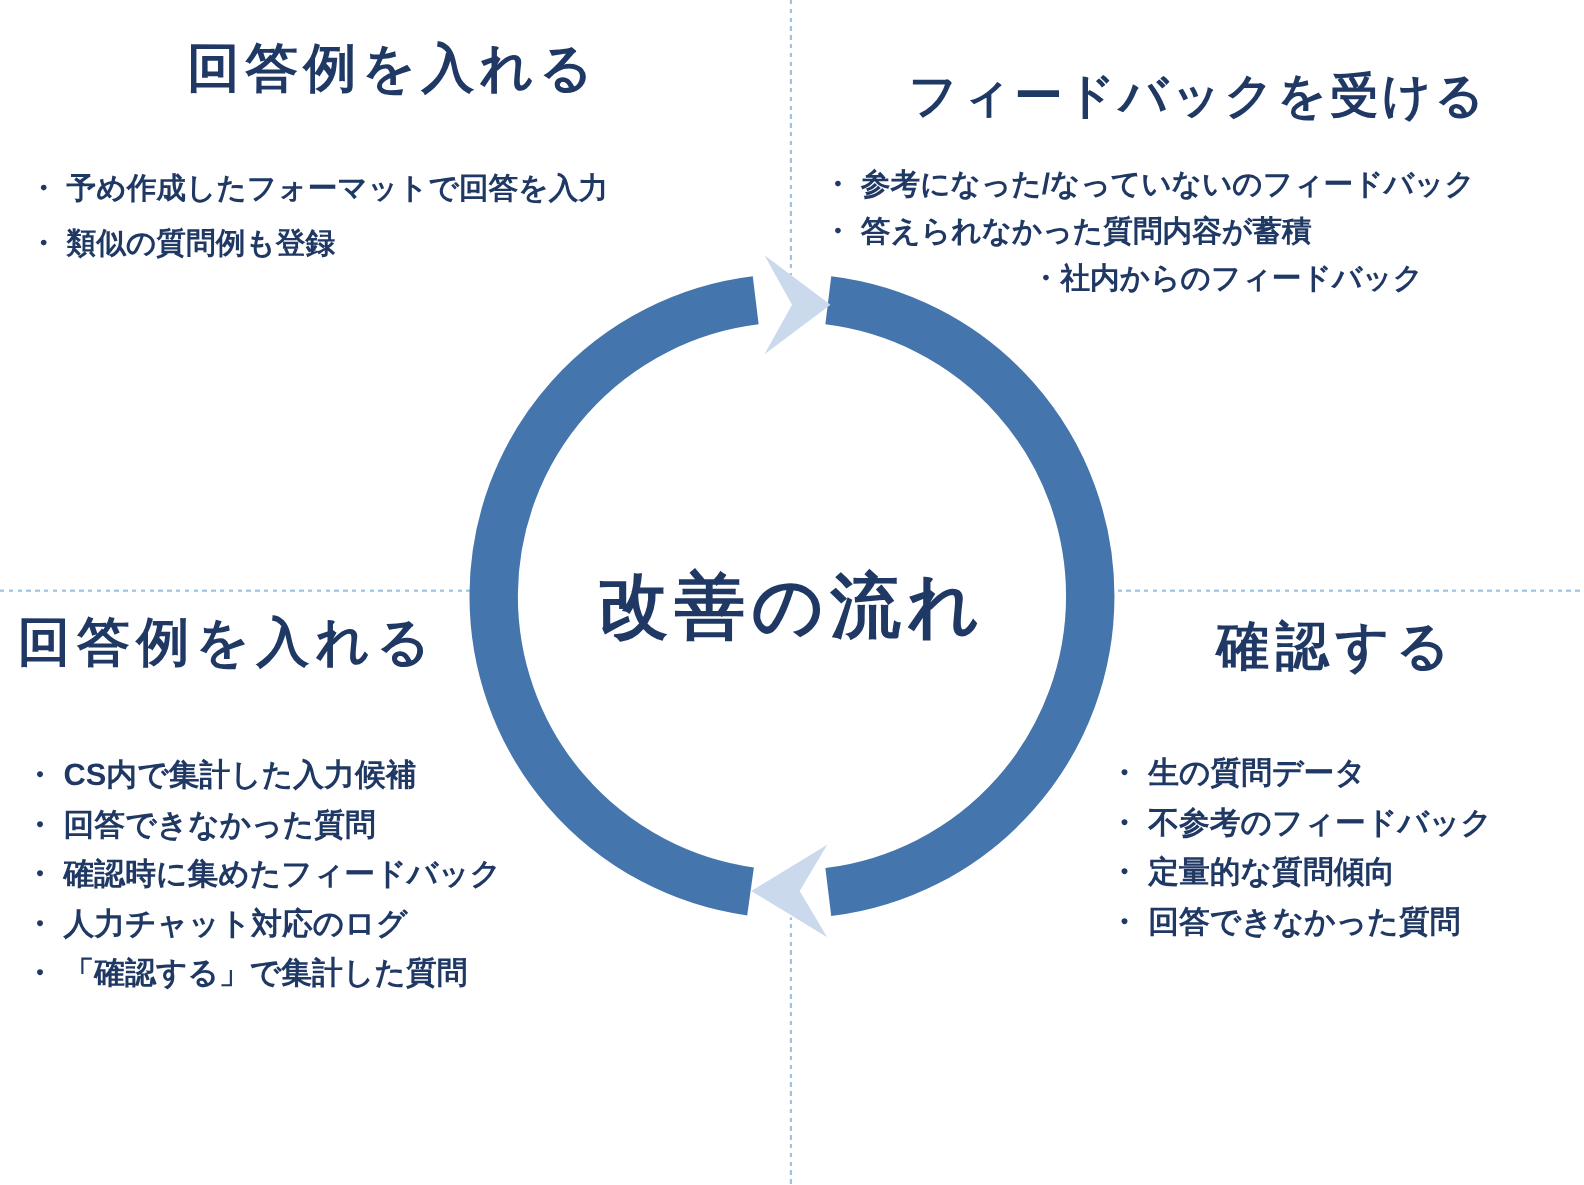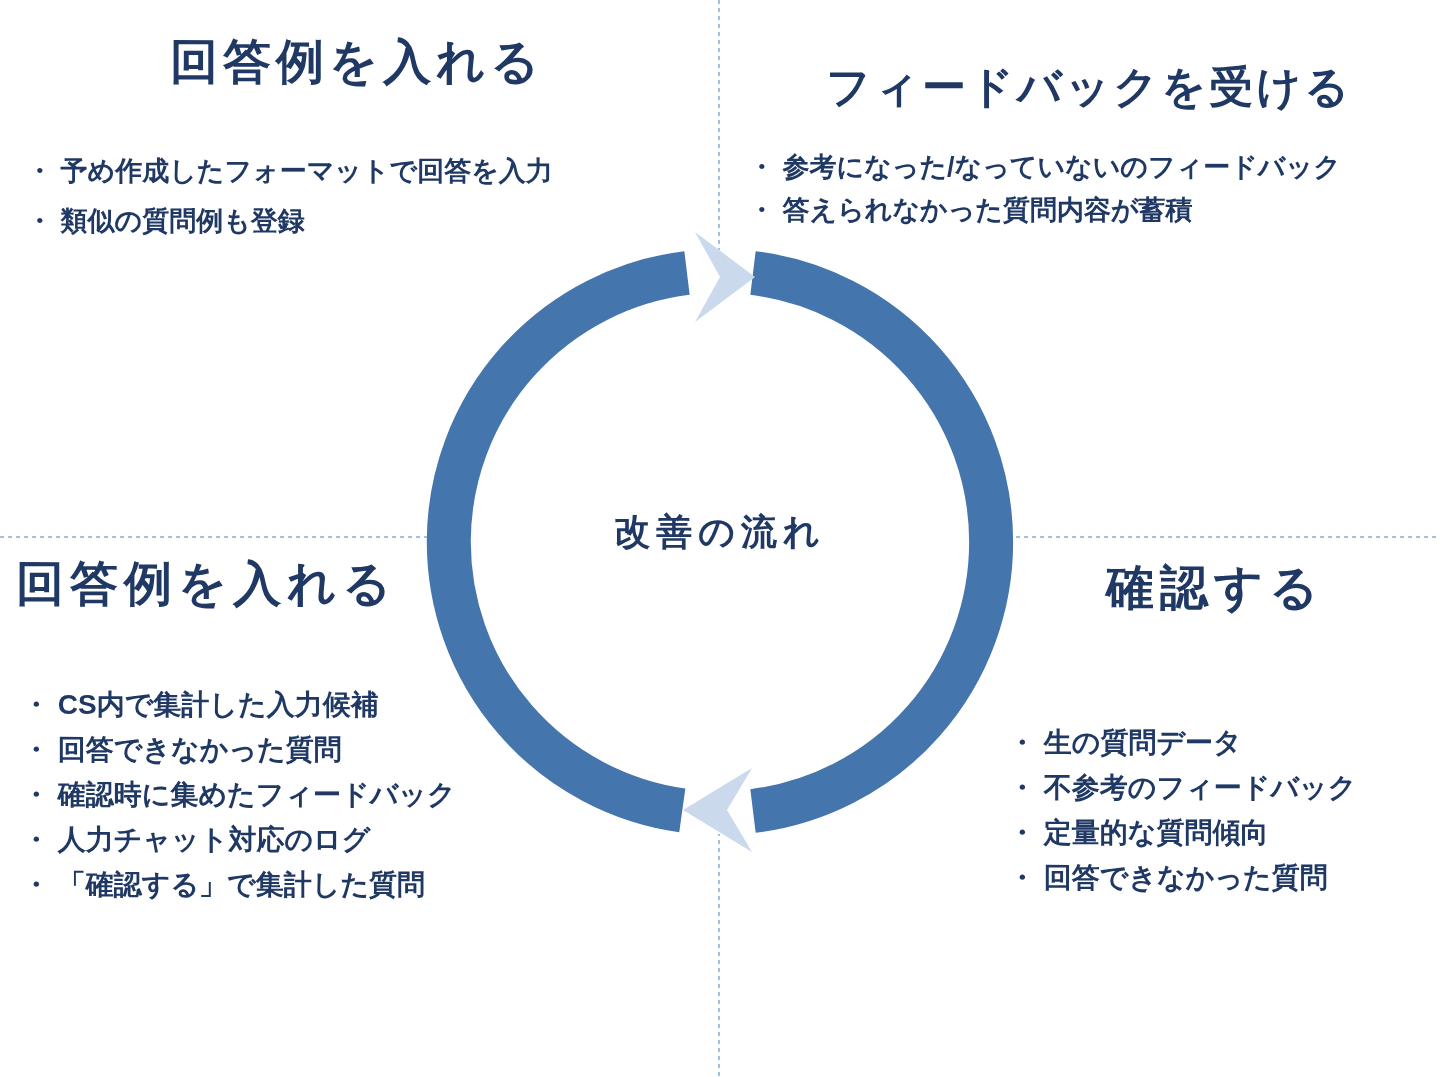--- a/index.html
+++ b/index.html
@@ -36,21 +36,21 @@
   
   .ring-svg {
     position: absolute; left: 398px; top: 220px;
     width: 644px; height: 644px;
   }
   .ring-arc { fill: none; stroke: var(--ring); stroke-width: 44px; }
   .chevron { fill: var(--chevron); }
   .center-label {
     position: absolute; left: 398px; top: 508px; width: 644px;
     text-align: center;
-    font-size: 36px; font-weight: 600; letter-spacing: 6px;
+    font-size: 64px; font-weight: 600; letter-spacing: 6px;
     color: var(--text);
   }
   
   .q-title {
     position: absolute;
     font-weight: 700;
     color: var(--text);
     white-space: nowrap;
   }
   .q-title.tl { left: 170px; top: 30px;  font-size: 48px; letter-spacing: 5px; }
@@ -61,21 +61,21 @@
   .q-list {
     position: absolute;
     list-style: none; margin: 12px; padding: 0;
     color: var(--text);
     font-weight: 700;
     white-space: nowrap;
   }
   .q-list.tl { left: 14px;  top: 134px; font-size: 27px; line-height: 50px; }
   .q-list.tr { left: 736px; top: 134px; font-size: 27px; line-height: 43px; }
   .q-list.bl { left: 10px;  top: 670px; font-size: 28px; line-height: 45px; }
-  .q-list.br { left: 996px; top: 708px; font-size: 28px; line-height: 45px; }
+  .q-list.br { left: 996px; top: 668px; font-size: 28px; line-height: 45px; }
 </style>
 </head>
 <body>
 
 <div class="canvas">
 
   <div class="divider-v"></div>
   <div class="divider-h"></div>
 
   <svg class="ring-svg" viewBox="0 0 644 644" aria-hidden="true">
@@ -91,20 +91,21 @@
   <div class="q-title tl">回答例を入れる</div>
   <ul class="q-list tl">
       <li>・ 予め作成したフォーマットで回答を入力</li>
       <li>・ 類似の質問例も登録</li>
     </ul>
 
   <div class="q-title tr">フィードバックを受ける</div>
   <ul class="q-list tr">
       <li>・ 参考になった/なっていないのフィードバック</li>
       <li>・ 答えられなかった質問内容が蓄積</li>
+      <li>　　　　　　　・社内からのフィードバック</li>
     </ul>
 
   <div class="q-title bl">回答例を入れる</div>
   <ul class="q-list bl">
       <li>・ CS内で集計した入力候補</li>
       <li>・ 回答できなかった質問</li>
       <li>・ 確認時に集めたフィードバック</li>
       <li>・ 人力チャット対応のログ</li>
       <li>・ 「確認する」で集計した質問</li>
     </ul>

